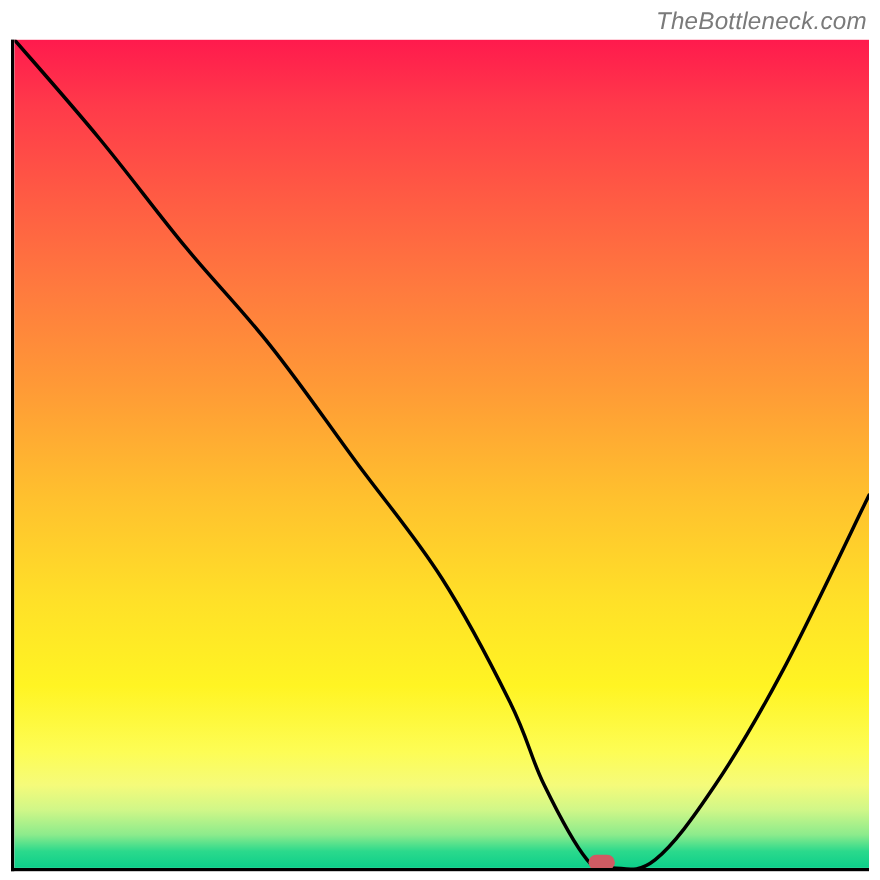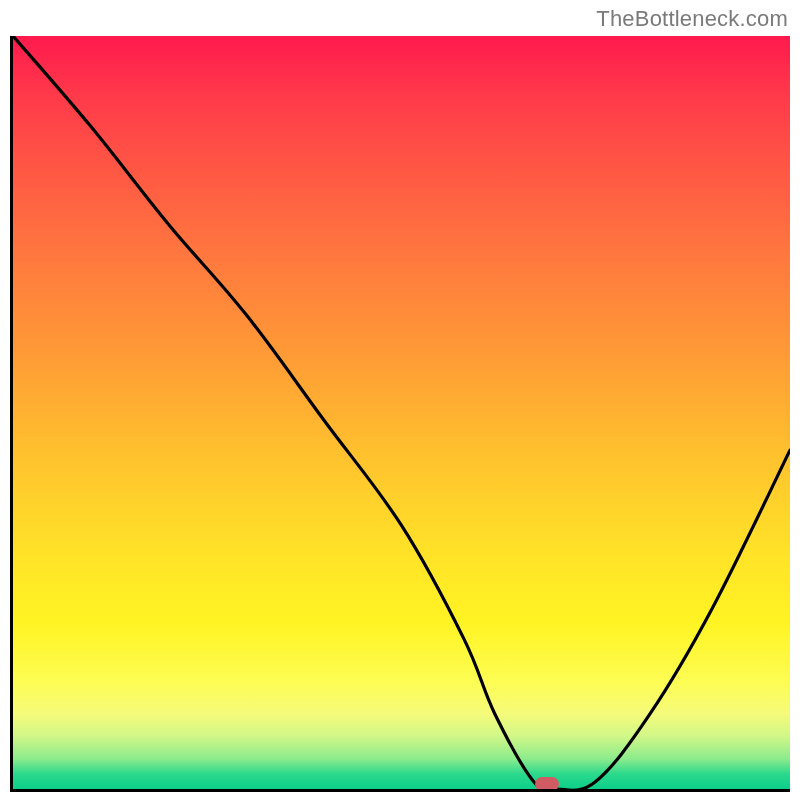--- a/index.html
+++ b/index.html
@@ -15,20 +15,21 @@
     width: 800px;
     height: 800px;
   }
   .attribution {
     position: absolute;
     top: 6px;
     right: 12px;
     font-size: 22px;
     color: #7a7a7a;
     letter-spacing: 0.2px;
+    font-style: italic;
   }
   .plot-frame {
     position: absolute;
     left: 10px;
     top: 36px;
     width: 780px;
     height: 756px;
     box-sizing: border-box;
     border-left: 3px solid #000;
     border-bottom: 3px solid #000;

